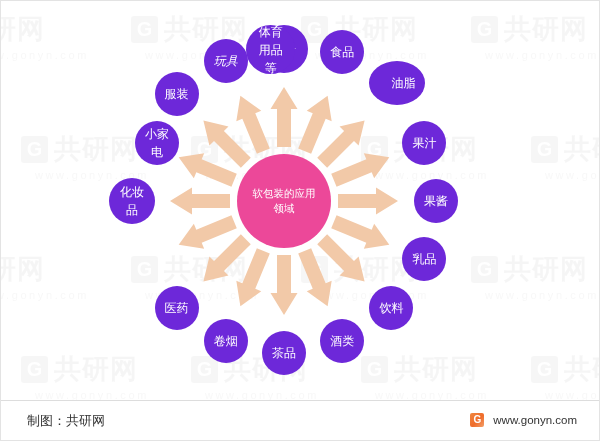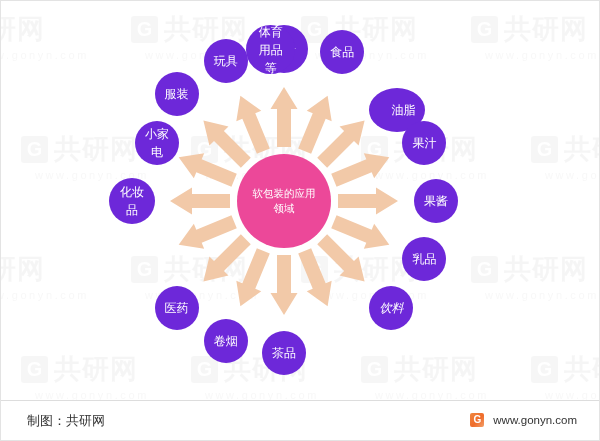--- a/index.html
+++ b/index.html
@@ -325,55 +325,58 @@
 
     <div id="center-node" style="left: 236px; top: 153px; background: #ec4899;">
       <span class="ct">软包装的应用领域</span>
     </div>
   <div class="node" style="width: 48px; height: 48px; left: 259px; top: 24px;">
         <span class="lbl" style="width: auto;">电子</span>
       </div>
       <div class="node" style="width: 44px; height: 44px; left: 319.168px; top: 29px;">
         <span class="lbl" style="width: auto;">食品</span>
       </div>
-      <div class="node" style="width: 44px; height: 44px; left: 368.48px; top: 87px; padding-left: 12px;">
+      <div class="node" style="width: 44px; height: 44px; left: 368.48px; top: 60px; padding-left: 12px;">
         <span class="lbl" style="width: auto;">油脂</span>
       </div>
       <div class="node" style="width: 44px; height: 44px; left: 401.43px; top: 119.832px;">
         <span class="lbl" style="width: auto;">果汁</span>
       </div>
       <div class="node" style="width: 44px; height: 44px; left: 413px; top: 178px;">
         <span class="lbl" style="width: auto;">果酱</span>
       </div>
       <div class="node" style="width: 44px; height: 44px; left: 401.43px; top: 236.168px;">
         <span class="lbl" style="width: auto;">乳品</span>
       </div>
       <div class="node" style="width: 44px; height: 44px; left: 368.48px; top: 285.48px;">
-        <span class="lbl" style="width: auto; font-style: italic;">饮料</span>
+        <span class="lbl" style="width: auto;">饮料</span>
+      </div>
+      <div class="node" style="width: 44px; height: 44px; left: 319.168px; top: 318.43px;">
+        <span class="lbl" style="width: auto;">酒类</span>
       </div>
       <div class="node" style="width: 44px; height: 44px; left: 261px; top: 330px;">
         <span class="lbl" style="width: auto;">茶品</span>
       </div>
       <div class="node" style="width: 44px; height: 44px; left: 202.832px; top: 318.43px;">
         <span class="lbl" style="width: auto;">卷烟</span>
       </div>
       <div class="node" style="width: 44px; height: 44px; left: 153.52px; top: 285.48px;">
         <span class="lbl" style="width: auto; text-align: right;">医药</span>
       </div>
       <div class="node" style="width: 46px; height: 46px; left: 108px; top: 177px;">
         <span class="lbl">化妆品</span>
       </div>
       <div class="node" style="width: 44px; height: 44px; left: 134px; top: 119.832px;">
         <span class="lbl">小家电</span>
       </div>
       <div class="node" style="width: 44px; height: 44px; left: 153.52px; top: 70.5198px;">
         <span class="lbl" style="width: auto;">服装</span>
       </div>
       <div class="node" style="width: 44px; height: 44px; left: 202.832px; top: 37.5703px;">
-        <span class="lbl" style="width: auto;">玩具</span>
+        <span class="lbl" style="width: auto; font-style: italic;">玩具</span>
       </div>
       <div class="node" style="width: 49px; height: 49px; left: 245.252px; top: 24.0784px;">
         <span class="lbl">体育用品等</span>
       </div>
     </div>
 
   <div id="footer">
     <div id="footer-credit">制图：共研网</div>
     <div id="footer-site">
       <span id="footer-logo"></span>

